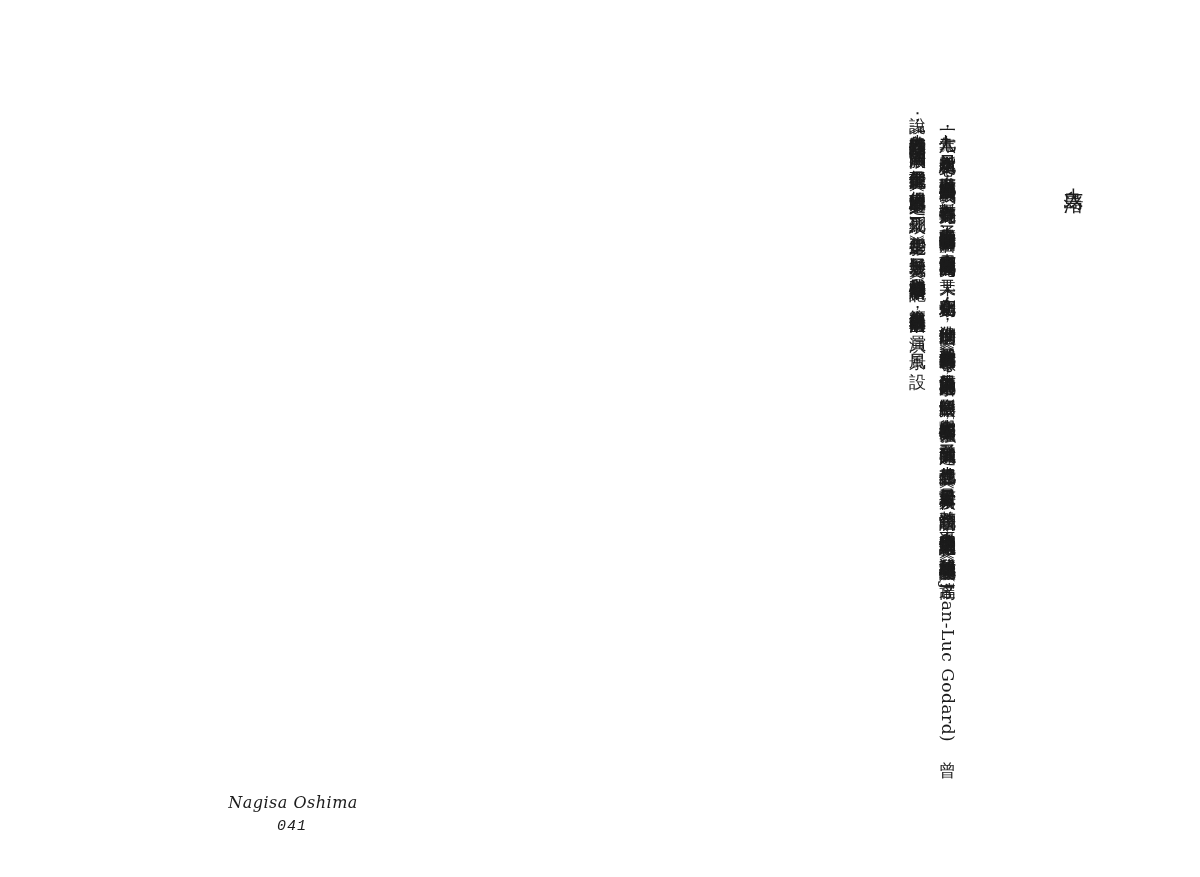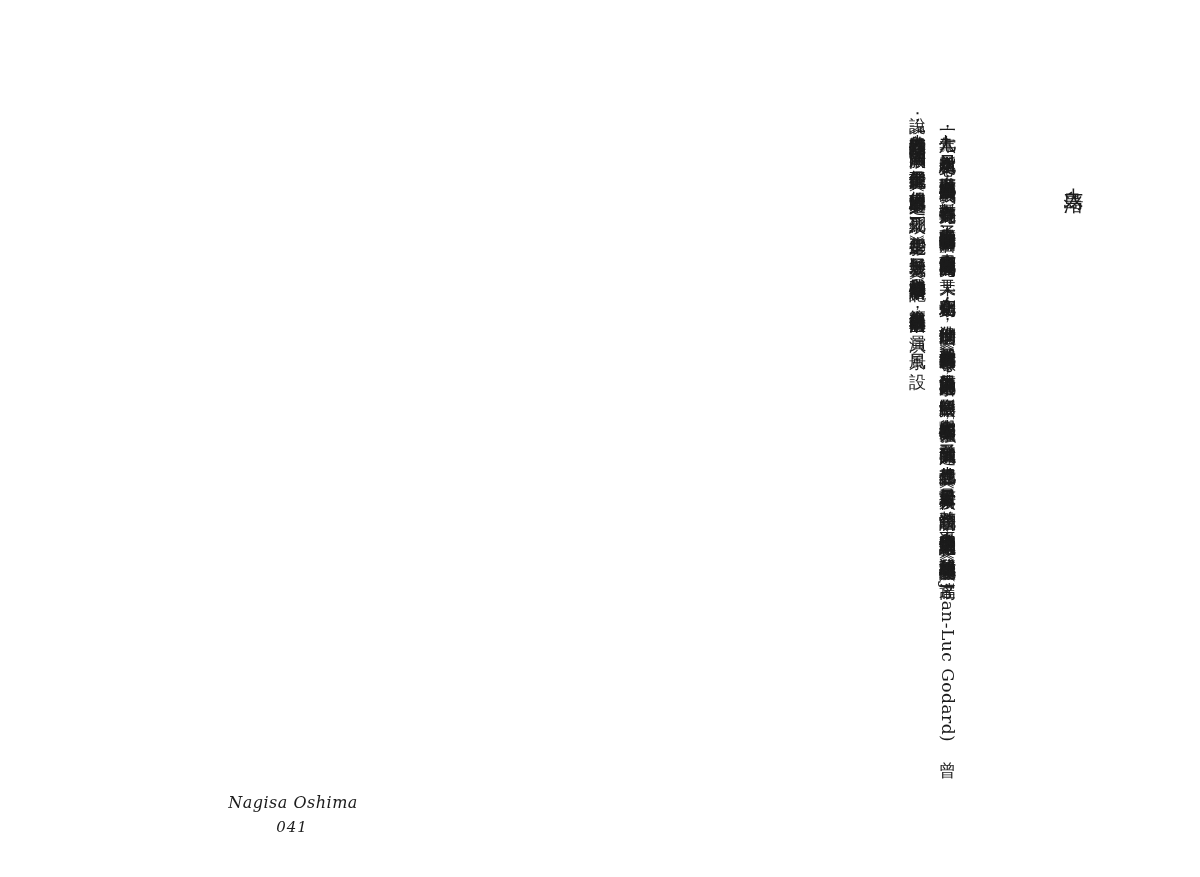--- a/index.html
+++ b/index.html
@@ -59,20 +59,21 @@
     letter-spacing: 0.5px;
     white-space: nowrap;
   }
   .folio {
     position: absolute;
     top: 818px;
     transform: translateX(-50%);
     font-style: italic;
     font-size: 15px;
     letter-spacing: 1px;
+    font-family: Liberation Mono, monospace;
   }
   #folio-left  { left: 292px; }
 </style>
 </head>
 <body>
 
 <div class="page" id="page-right">
 
   <div class="vtext chapter-title">大島渚</div>
 

